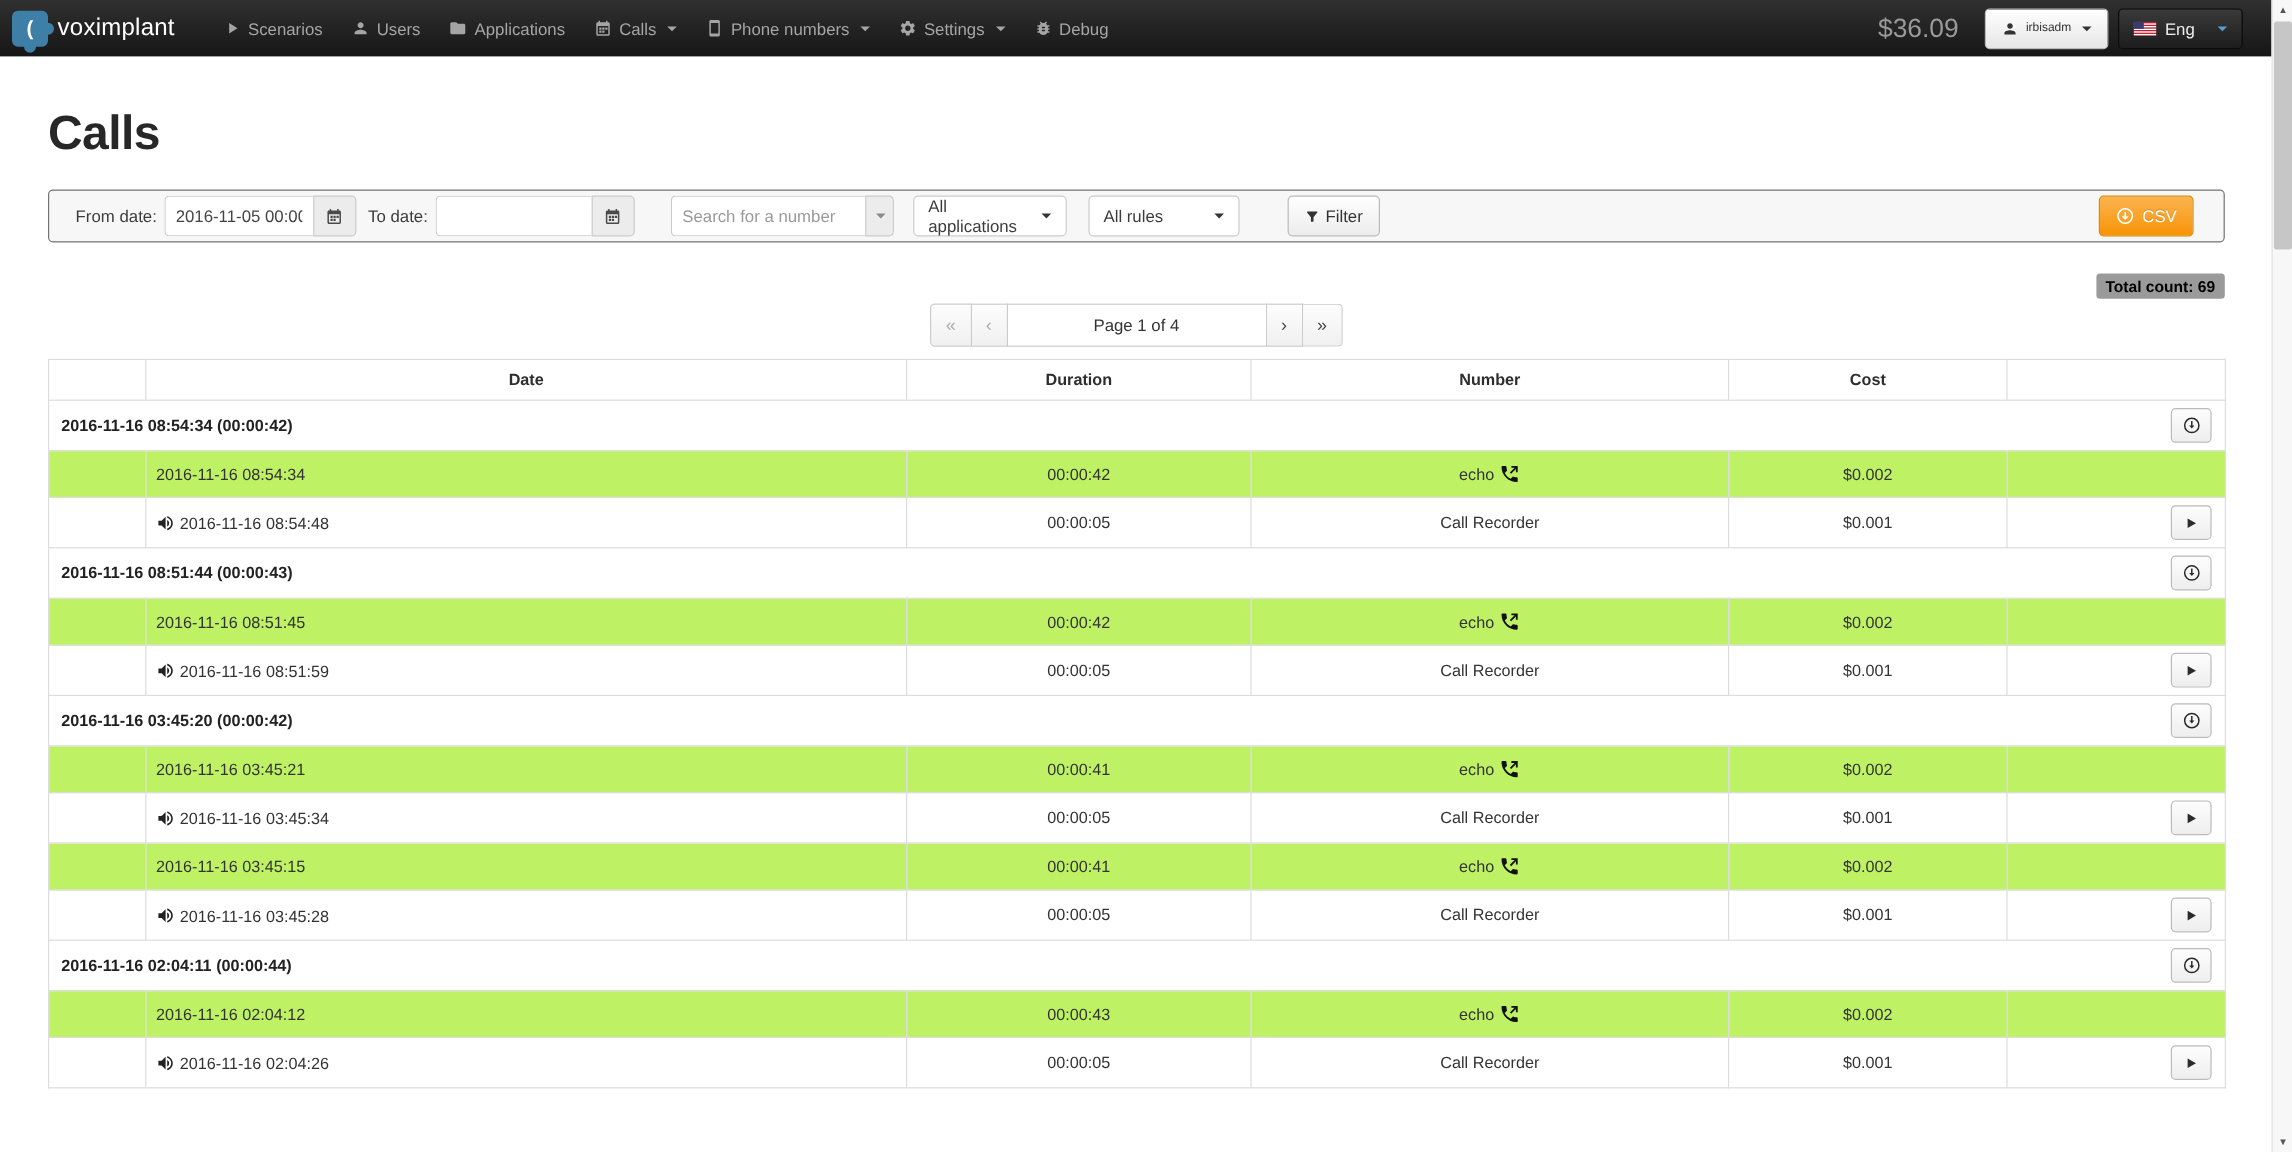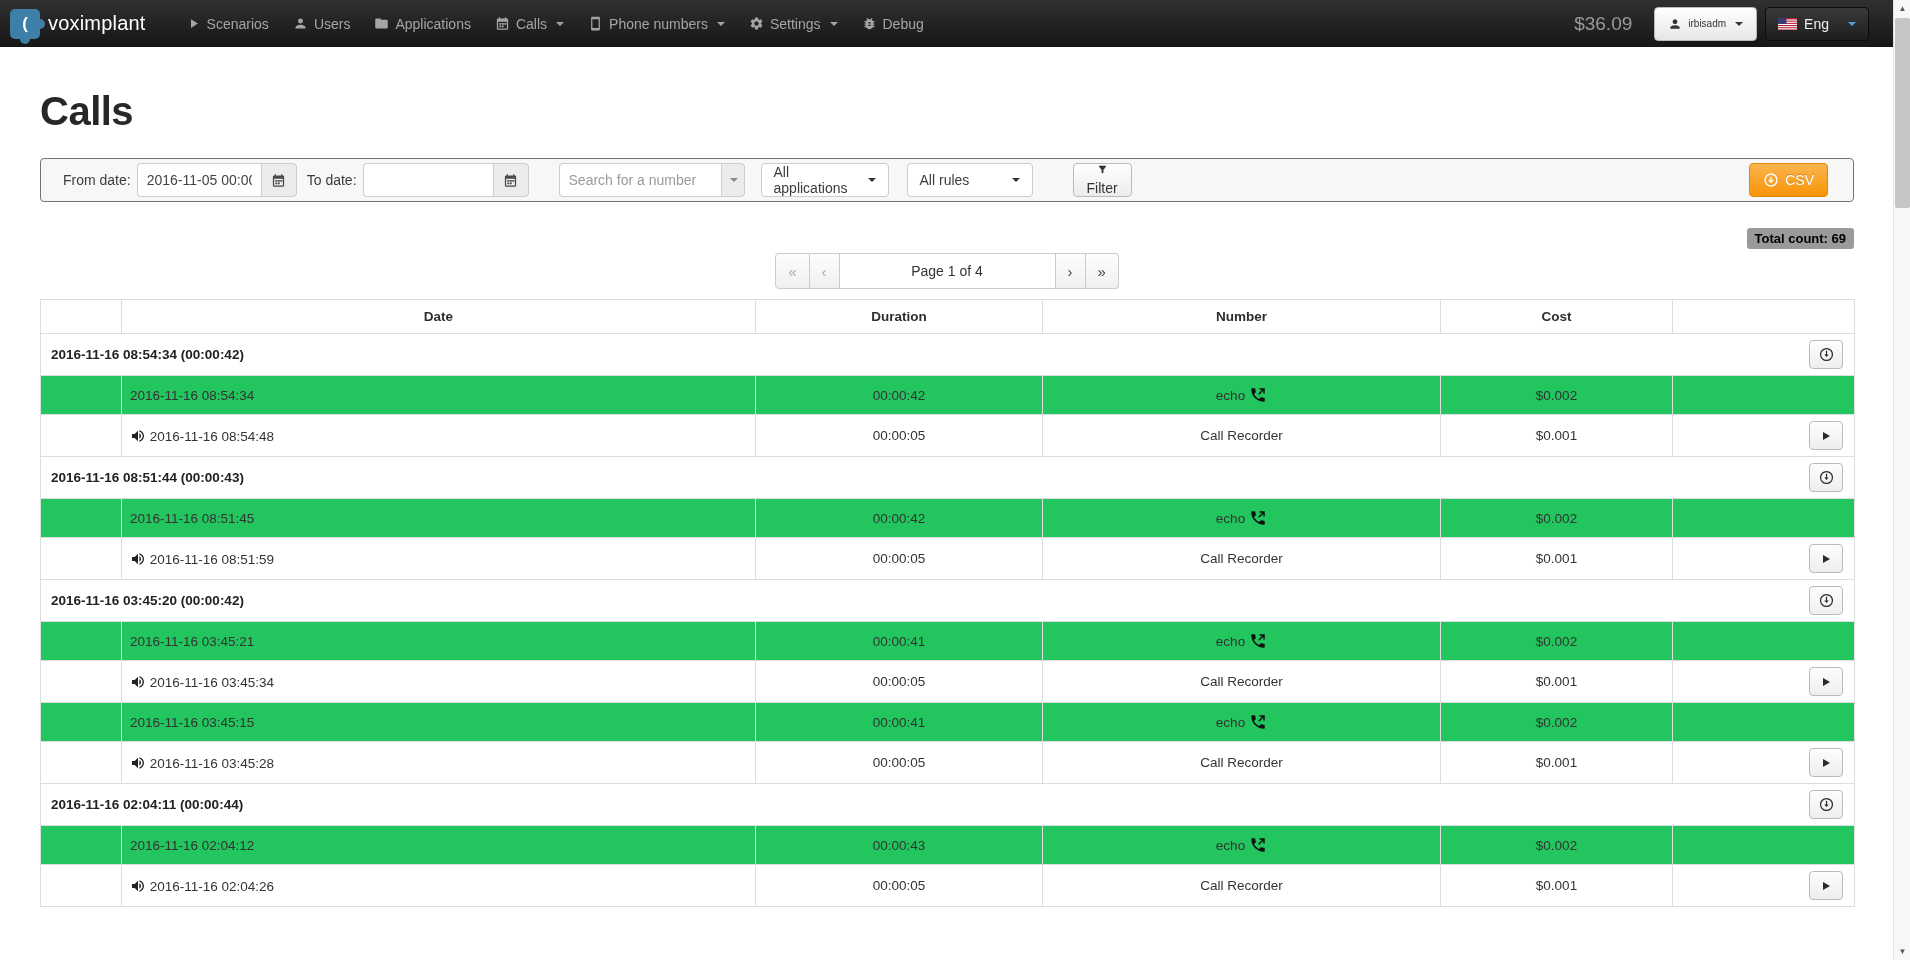--- a/index.html
+++ b/index.html
@@ -45,21 +45,21 @@
     display: flex; align-items: center; gap: 6px;
     padding: 0 12px; height: 100%; cursor: pointer;
   }
   .nav-item svg { width: 15px; height: 15px; fill: #a5a5a5; }
   .caret {
     display: inline-block; width: 0; height: 0; margin-left: 3px;
     border-left: 4px solid transparent; border-right: 4px solid transparent;
     border-top: 4px solid currentColor;
   }
   .nav-spacer { flex: 1; }
-  .nav-balance { color: #9a9a9a; font-size: 19px; margin-right: 22px; }
+  .nav-balance { color: #9a9a9a; font-size: 22px; margin-right: 22px; }
   .btn-user {
     background: linear-gradient(#ffffff, #e6e6e6);
     border: 1px solid #b9b9b9; border-radius: 4px;
     height: 34px; padding: 0 13px;
     display: flex; align-items: center; gap: 6px;
     font-size: 10px; color: #333; cursor: pointer;
   }
   .btn-user svg { width: 14px; height: 14px; fill: #333; }
   .btn-lang {
     margin-left: 8px;
@@ -116,21 +116,21 @@
   }
   .select-apps { width: 128px; margin-left: 16px; }
   .select-rules { width: 126px; }
   .select-btn .caret { color: #333; }
   .btn-filter {
     margin-left: 40px;
     height: 34px; padding: 0 13px;
     background: linear-gradient(#ffffff, #ececec);
     border: 1px solid #bbb; border-radius: 4px;
     display: flex; align-items: center; gap: 5px;
-    font-size: 14px; color: #333; cursor: pointer; flex-direction: column;
+    font-size: 14px; color: #333; cursor: pointer;
   }
   .btn-filter svg { width: 13px; height: 13px; fill: #333; }
   .btn-csv {
     margin-left: auto; margin-right: 13px;
     height: 34px; padding: 0 13px;
     background: linear-gradient(#fbb450, #f89406);
     border: 1px solid #e08a00; border-radius: 4px;
     display: flex; align-items: center; gap: 6px;
     font-size: 14px; color: #fff; cursor: pointer;
     text-shadow: 0 -1px 0 rgba(0,0,0,0.2);
@@ -170,21 +170,21 @@
   .col-number { width: 398px; }
   .col-cost { width: 232px; }
   .col-actions { width: 182px; }
   tr.group-row td {
     font-weight: bold; color: #222; padding: 6px 10px; height: 41px;
     border-left: 1px solid #ddd; border-right: 1px solid #ddd;
   }
   tr.group-row td.group-actions { border-left: none; text-align: right; padding-right: 11px; }
   tr.group-row td.group-main { border-right: none; }
   tr.call-row td { padding: 6px 8px; height: 39px; color: #333; }
-  tr.call-row.highlight td { background: #22c55e; }
+  tr.call-row.highlight td { background: #bef264; }
   td.c { text-align: center; }
   td.cell-actions { text-align: right; padding-right: 11px !important; }
   .icon-btn {
     width: 34px; height: 29px;
     background: linear-gradient(#fdfdfd, #eeeeee);
     border: 1px solid #bbb; border-radius: 4px;
     display: inline-flex; align-items: center; justify-content: center;
     cursor: pointer; vertical-align: middle; color: #2b2b2b;
   }
   .icon-btn svg { width: 15px; height: 15px; }

